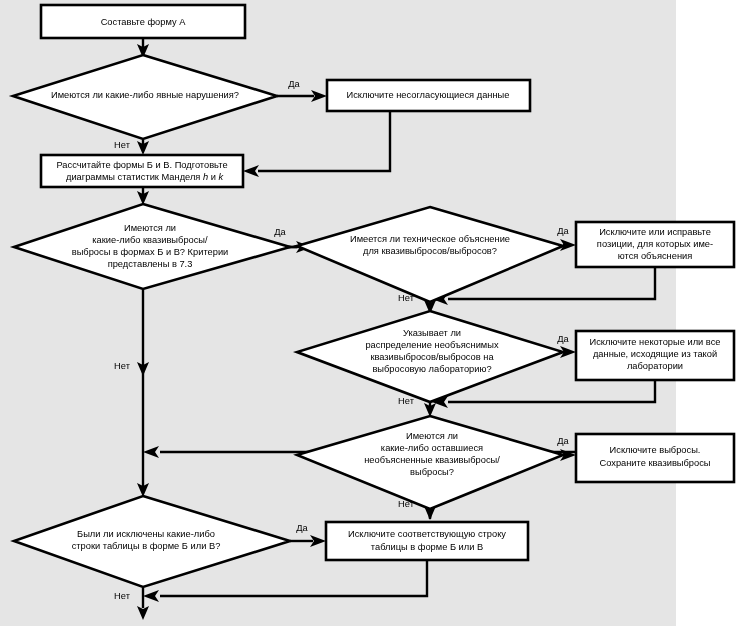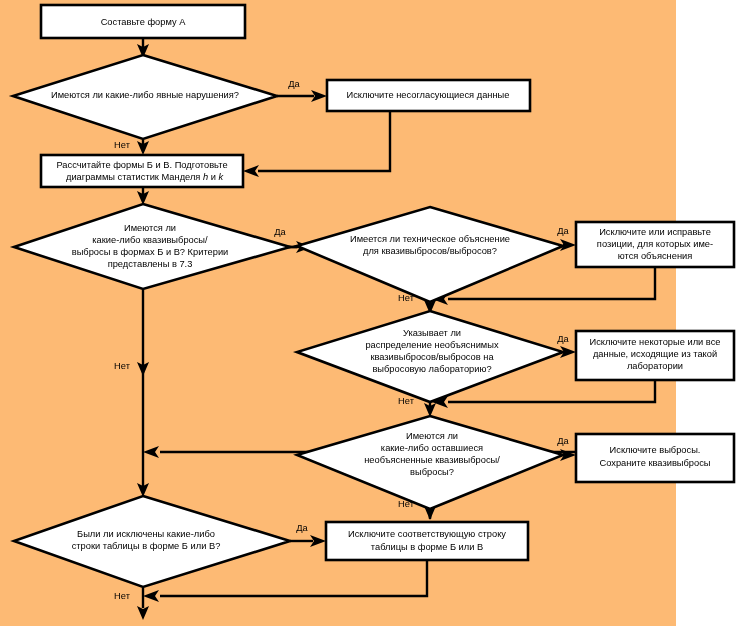--- a/index.html
+++ b/index.html
@@ -10,21 +10,21 @@
   body {
     width: 746px;
     height: 626px;
     font-family: "Liberation Sans", sans-serif;
     overflow: hidden;
   }
   #flowchart-root {
     position: relative;
     width: 676px;
     height: 626px;
-    background: #fdba74;
+    background: #e5e5e5;
   }
   svg#flow-svg {
     display: block;
     width: 746px;
     height: 626px;
   }
   .node-shape {
     fill: #ffffff;
     stroke: #000000;
     stroke-width: 2.6;

